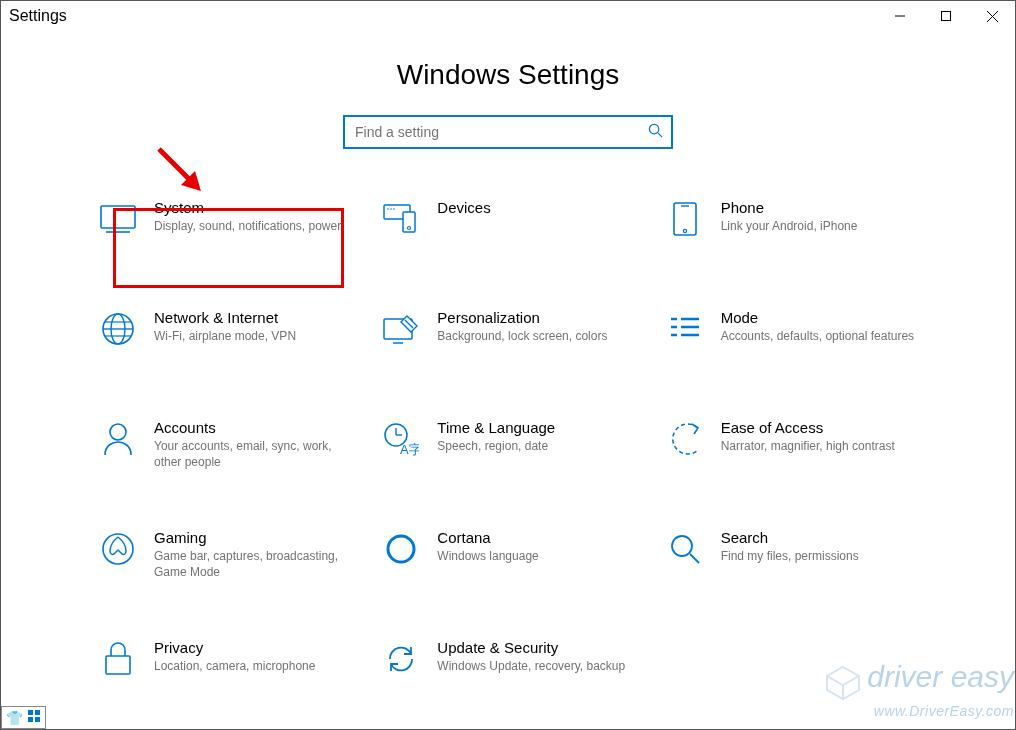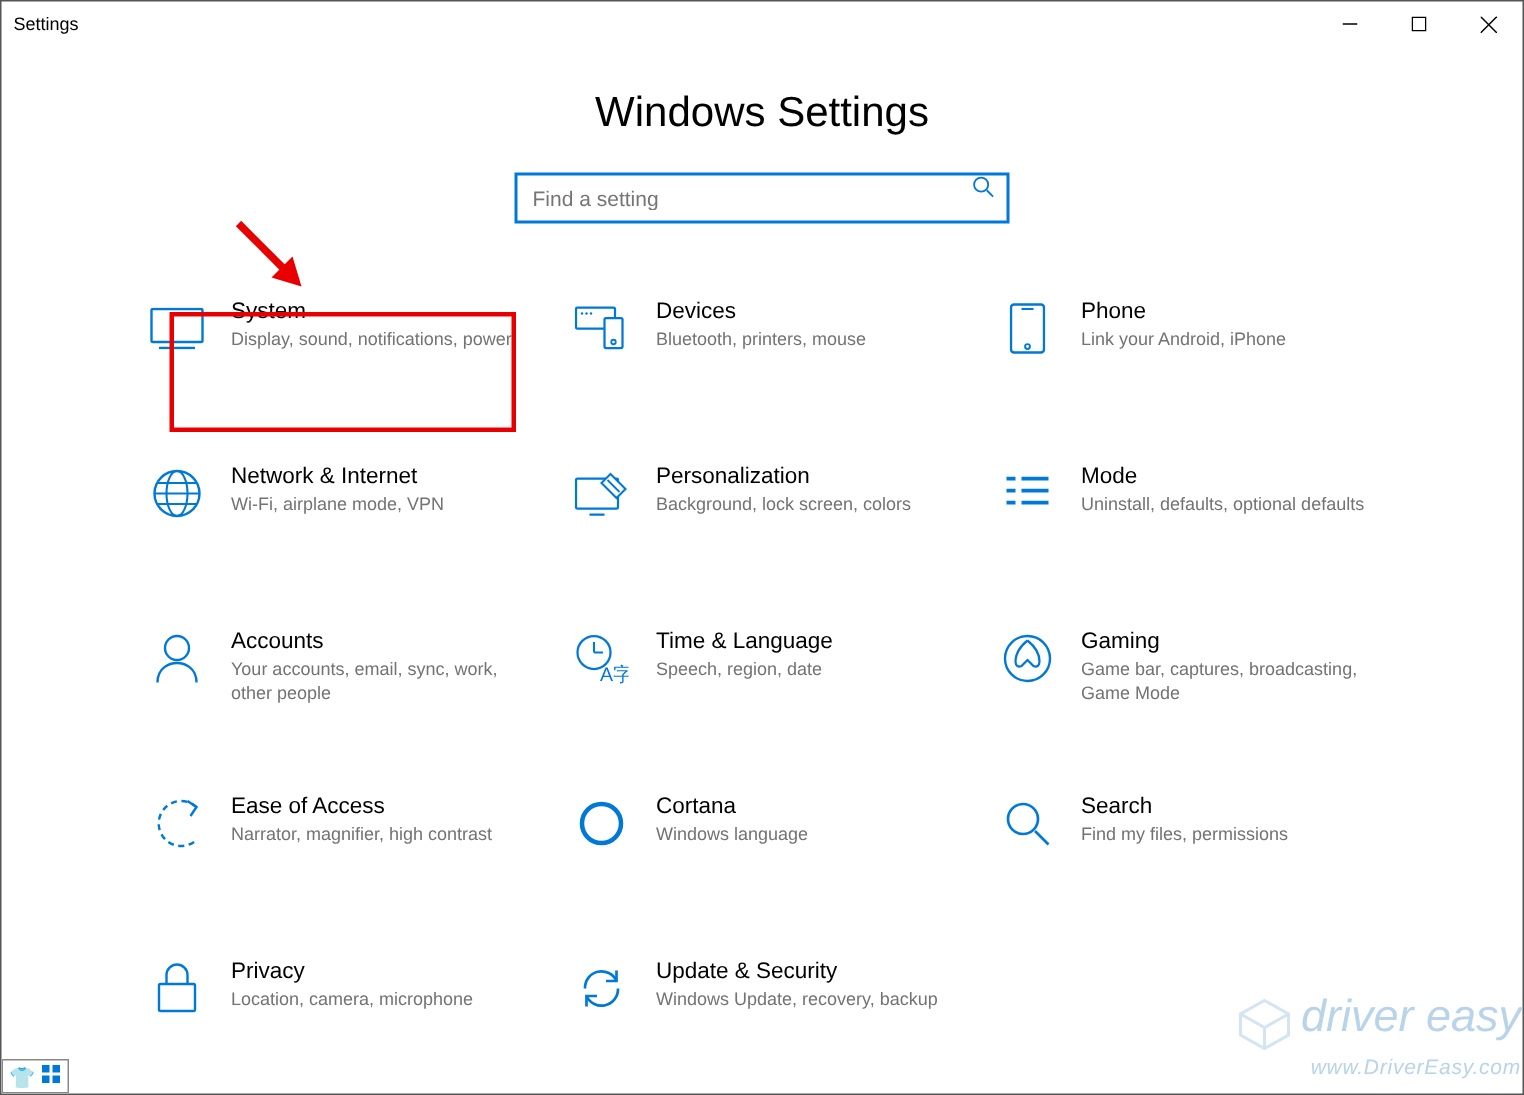--- a/index.html
+++ b/index.html
@@ -1,25 +1,25 @@
 <!DOCTYPE html>
 <html><head>
 <meta charset="utf-8">
 <style>
   html,body{margin:0;padding:0;font-family:"Segoe UI",Arial,sans-serif;background:#fff;color:#000;}
   .window{width:1016px;height:730px;border:1px solid #555;box-sizing:border-box;position:relative;background:#fff;overflow:hidden;}
-  .titlebar{height:30px;display:flex;align-items:center;justify-content:space-between;padding:0 0 0 8px;font-size:12px;}
+  .titlebar{height:30px;display:flex;align-items:center;justify-content:space-between;padding:0 0 0 8px;font-size:16px;}
   .titlebar .title{color:#000;}
   .winbtns{display:flex;height:100%;}
   .winbtn{width:46px;display:flex;align-items:center;justify-content:center;font-size:13px;font-family:Arial;color:#000;}
   .winbtn svg{display:block;}
   .content{position:absolute;top:30px;left:0;right:0;bottom:0;}
   h1.page-title{text-align:center;font-weight:300;font-size:28px;margin:28px 0 24px 0;color:#000;}
   .search-wrap{display:flex;justify-content:center;}
-  .search{width:330px;height:34px;border:2px solid #0078d7;display:flex;padding:0 8px;box-sizing:border-box;}
+  .search{width:330px;height:34px;border:2px solid #0078d7;display:flex;align-items:center;padding:0 8px;box-sizing:border-box;}
   .search input{flex:1;border:none;outline:none;font-size:14px;color:#666;background:transparent;}
   .search .sicon{color:#0078d7;}
   .grid{width:820px;margin:50px auto 0 auto;display:grid;grid-template-columns:repeat(3,1fr);column-gap:30px;row-gap:50px;}
   .tile{display:flex;align-items:flex-start;gap:16px;min-height:60px;}
   .tile .ico{width:40px;height:40px;flex:0 0 40px;display:flex;align-items:center;justify-content:center;color:#0078d7;}
   .tile .txt{flex:1;}
   .tile .tl{font-size:15px;color:#000;line-height:1.2;margin-bottom:2px;}
   .tile .sub{font-size:12px;color:#737373;line-height:1.3;}
   .highlight{position:absolute;border:3px solid #e80000;pointer-events:none;}
   .arrow{position:absolute;pointer-events:none;}
@@ -92,21 +92,20 @@
               <rect x="1" y="1" width="26" height="14" rx="1" fill="none" stroke="#0078d7" stroke-width="1.5"></rect>
               <rect x="20" y="8" width="12" height="20" rx="1" fill="#fff" stroke="#0078d7" stroke-width="1.5"></rect>
               <circle cx="5" cy="5" r="0.8" fill="#0078d7"></circle>
               <circle cx="8" cy="5" r="0.8" fill="#0078d7"></circle>
               <circle cx="11" cy="5" r="0.8" fill="#0078d7"></circle>
               <circle cx="26" cy="24" r="1.5" fill="none" stroke="#0078d7" stroke-width="1.2"></circle>
             </svg>
         </div>
         <div class="txt">
           <div class="tl">Devices</div>
-          <div class="sub">Bluetooth, printers, mouse</div>
         </div>
       </div>
 
       <div class="tile">
         <div class="ico">
           <svg width="24" height="34" viewBox="0 0 24 34">
               <rect x="1" y="1" width="22" height="32" rx="2" fill="none" stroke="#0078d7" stroke-width="1.6"></rect>
               <line x1="8" y1="4" x2="16" y2="4" stroke="#0078d7" stroke-width="1.4"></line>
               <circle cx="12" cy="29" r="1.6" fill="none" stroke="#0078d7" stroke-width="1.3"></circle>
             </svg>
@@ -154,21 +153,21 @@
               <line x1="2" y1="6" x2="8" y2="6" stroke="#0078d7" stroke-width="2.5"></line>
               <line x1="12" y1="6" x2="30" y2="6" stroke="#0078d7" stroke-width="2.5"></line>
               <line x1="2" y1="14" x2="8" y2="14" stroke="#0078d7" stroke-width="2.5"></line>
               <line x1="12" y1="14" x2="30" y2="14" stroke="#0078d7" stroke-width="2.5"></line>
               <line x1="2" y1="22" x2="8" y2="22" stroke="#0078d7" stroke-width="2.5"></line>
               <line x1="12" y1="22" x2="30" y2="22" stroke="#0078d7" stroke-width="2.5"></line>
             </svg>
         </div>
         <div class="txt">
           <div class="tl">Mode</div>
-          <div class="sub">Uninstall, defaults, optional defaults</div>
+          <div class="sub">Accounts, defaults, optional features</div>
         </div>
       </div>
 
       <div class="tile">
         <div class="ico">
           <svg width="30" height="34" viewBox="0 0 30 34">
               <circle cx="15" cy="10" r="8" fill="none" stroke="#0078d7" stroke-width="1.6"></circle>
               <path d="M2 33 C2 23 10 20 15 20 C20 20 28 23 28 33" fill="none" stroke="#0078d7" stroke-width="1.6"></path>
             </svg>
         </div>
@@ -189,40 +188,40 @@
         </div>
         <div class="txt">
           <div class="tl">Time &amp; Language</div>
           <div class="sub">Speech, region, date</div>
         </div>
       </div>
 
       <div class="tile">
         <div class="ico">
           <svg width="34" height="34" viewBox="0 0 34 34">
+              <path d="M30 6 A15 15 0 1 0 30 28" fill="none" stroke="#0078d7" stroke-width="1.6" stroke-dasharray="4 3"></path>
+              <polyline points="24,2 30,6 26,12" fill="none" stroke="#0078d7" stroke-width="1.6"></polyline>
+            </svg>
+        </div>
+        <div class="txt">
+          <div class="tl">Ease of Access</div>
+          <div class="sub">Narrator, magnifier, high contrast</div>
+        </div>
+      </div>
+
+      <div class="tile">
+        <div class="ico">
+          <svg width="34" height="34" viewBox="0 0 34 34">
               <circle cx="17" cy="17" r="15" fill="none" stroke="#0078d7" stroke-width="1.6"></circle>
               <path d="M17 5 C12 9 9 13 9 19 C9 22 11 23 13 22 L17 18 L21 22 C23 23 25 22 25 19 C25 13 22 9 17 5" fill="none" stroke="#0078d7" stroke-width="1.5"></path>
             </svg>
         </div>
         <div class="txt">
           <div class="tl">Gaming</div>
           <div class="sub">Game bar, captures, broadcasting, Game Mode</div>
-        </div>
-      </div>
-
-      <div class="tile">
-        <div class="ico">
-          <svg width="34" height="34" viewBox="0 0 34 34">
-              <path d="M30 6 A15 15 0 1 0 30 28" fill="none" stroke="#0078d7" stroke-width="1.6" stroke-dasharray="4 3"></path>
-              <polyline points="24,2 30,6 26,12" fill="none" stroke="#0078d7" stroke-width="1.6"></polyline>
-            </svg>
-        </div>
-        <div class="txt">
-          <div class="tl">Ease of Access</div>
-          <div class="sub">Narrator, magnifier, high contrast</div>
         </div>
       </div>
 
       <div class="tile">
         <div class="ico">
           <svg width="32" height="32" viewBox="0 0 32 32">
               <circle cx="16" cy="16" r="13" fill="none" stroke="#0078d7" stroke-width="3"></circle>
             </svg>
         </div>
         <div class="txt">

